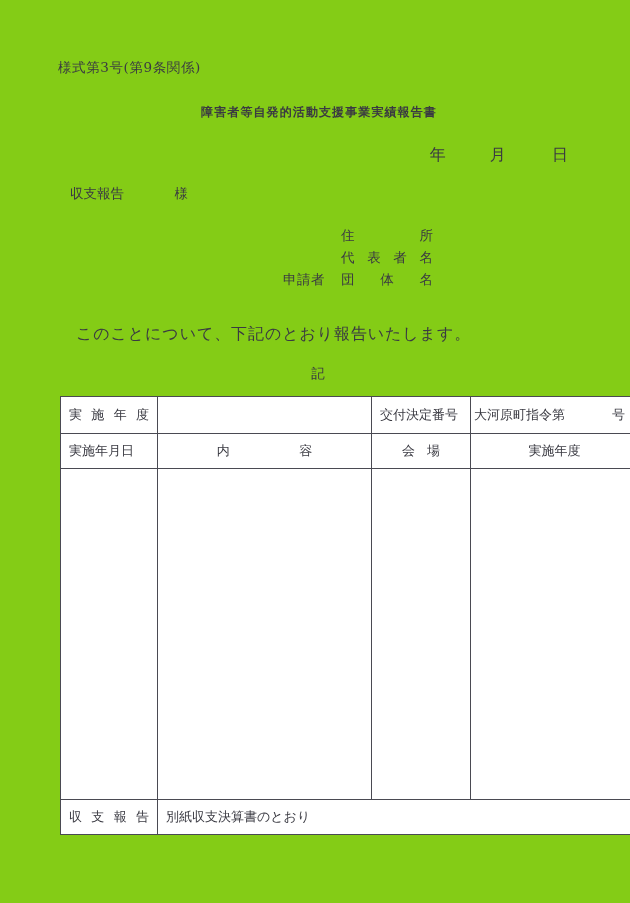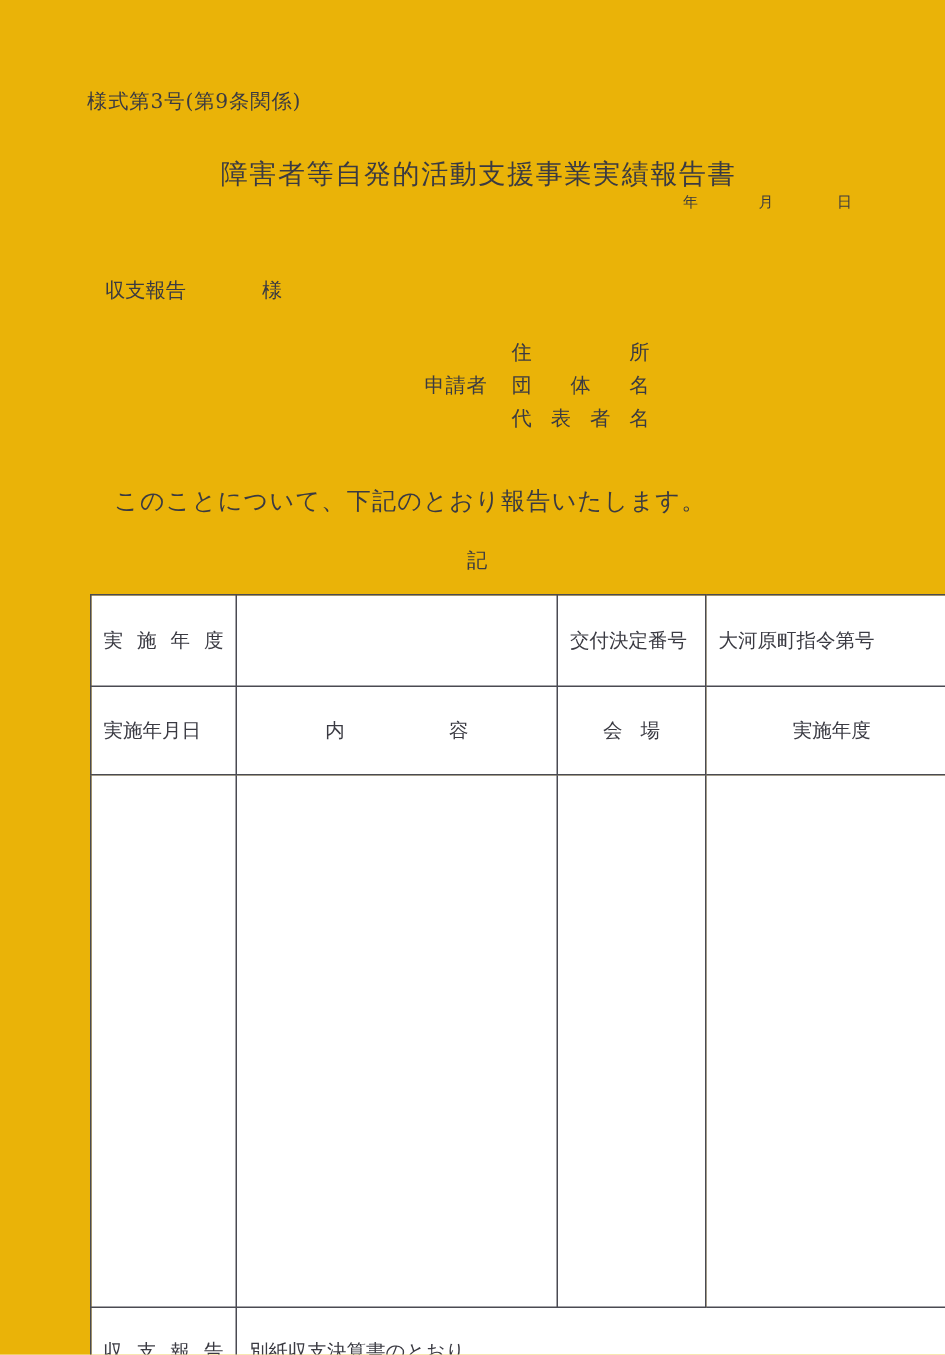--- a/index.html
+++ b/index.html
@@ -14,50 +14,51 @@
     font-family: "DejaVu Serif", "Liberation Serif", serif;
     color: #3a3a42;
     position: relative;
     overflow: hidden;
     -webkit-font-smoothing: antialiased;
   }
 
   .page {
     position: absolute;
     inset: 0;
-    background: #eab308;
+    background: #84cc16;
   }
 
   
   .form-no {
     position: absolute;
     left: 58px;
     top: 59px;
     font-size: 13.5px;
     letter-spacing: 0.6px;
     white-space: nowrap;
   }
 
   .doc-title {
     position: absolute;
     left: 0;
     right: 0;
     top: 104px;
     text-align: center;
-    font-size: 18px;
+    font-size: 12px;
     letter-spacing: 1.1px;
     padding-left: 8px;
     white-space: nowrap;
+    font-weight: bold;
   }
 
   .date-line {
     position: absolute;
     right: 62px;
-    top: 128px;
-    font-size: 10px;
+    top: 145px;
+    font-size: 16px;
     white-space: nowrap;
   }
   .date-line .seg { display: inline-block; }
   .date-line .gap-a { display: inline-block; width: 34px; }
   .date-line .gap-b { display: inline-block; width: 36px; }
 
   .addressee {
     position: absolute;
     left: 70px;
     top: 185px;
@@ -116,21 +117,21 @@
     position: absolute;
     left: 60px;
     top: 396px;
     width: 510px;
     border-collapse: collapse;
     table-layout: fixed;
     font-size: 13px;
   }
   .report-table td {
     border: 1px solid #4a4a52;
-    padding: 12px 8px;
+    padding: 0 8px;
     vertical-align: middle;
     background: #ffffff;
   }
 
   .c-year-label  { width: 80px;  height: 36px; }
   .c-year-value  { width: 197px; }
   .c-num-label   { width: 82px;  }
   .c-num-value   { width: 151px; }
 
   .c-date-label  { height: 34px; }
@@ -151,22 +152,23 @@
   }
   .ctr { text-align: center; }
   .two-word {
     display: flex;
     justify-content: space-around;
     padding: 0 16px;
     white-space: nowrap;
   }
   .num-line {
     display: flex;
-    justify-content: flex-start;
-    white-space: nowrap;
+    justify-content: center;
+    white-space: nowrap;
+    gap: 47px;
   }
   .num-line .tail { padding-right: 10px; }
 </style>
 </head>
 <body>
 
 <div class="page">
 
   <div class="form-no">様式第3号(第9条関係)</div>
 
@@ -185,26 +187,26 @@
     <span class="sama-gap"></span>
     <span>様</span>
   </div>
 
   <div class="applicant">
     <div class="arow">
       <span class="alabel"></span>
       <span class="afield">住所</span>
     </div>
     <div class="arow">
+      <span class="alabel"></span>
+      <span class="afield">代表者名</span>
+    </div>
+    <div class="arow">
       <span class="alabel">申請者</span>
       <span class="afield">団体名</span>
-    </div>
-    <div class="arow">
-      <span class="alabel"></span>
-      <span class="afield">代表者名</span>
     </div>
   </div>
 
   <div class="statement">このことについて、下記のとおり報告いたします。</div>
 
   <div class="ki-mark">記</div>
 
   <table class="report-table">
     <tbody>
       <tr>

